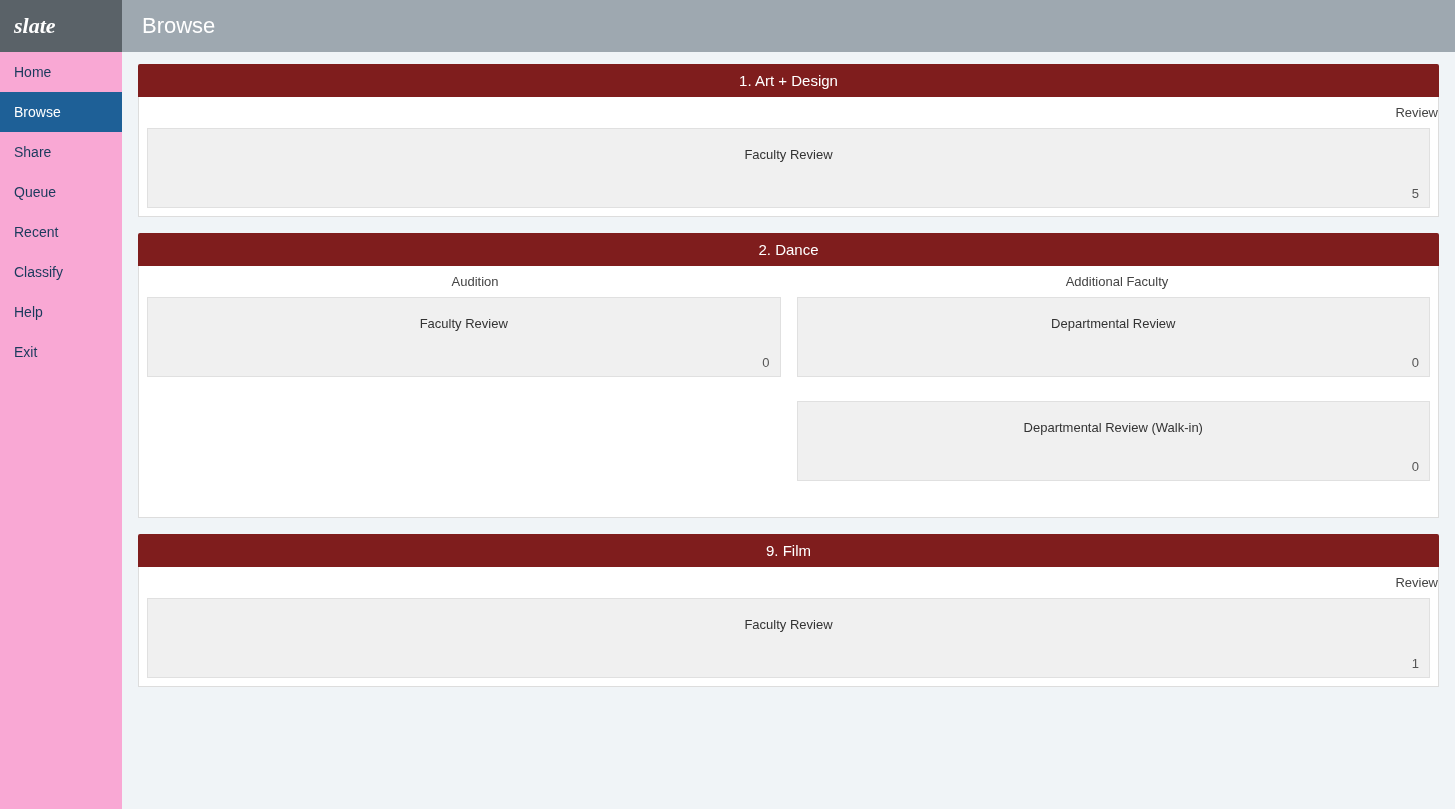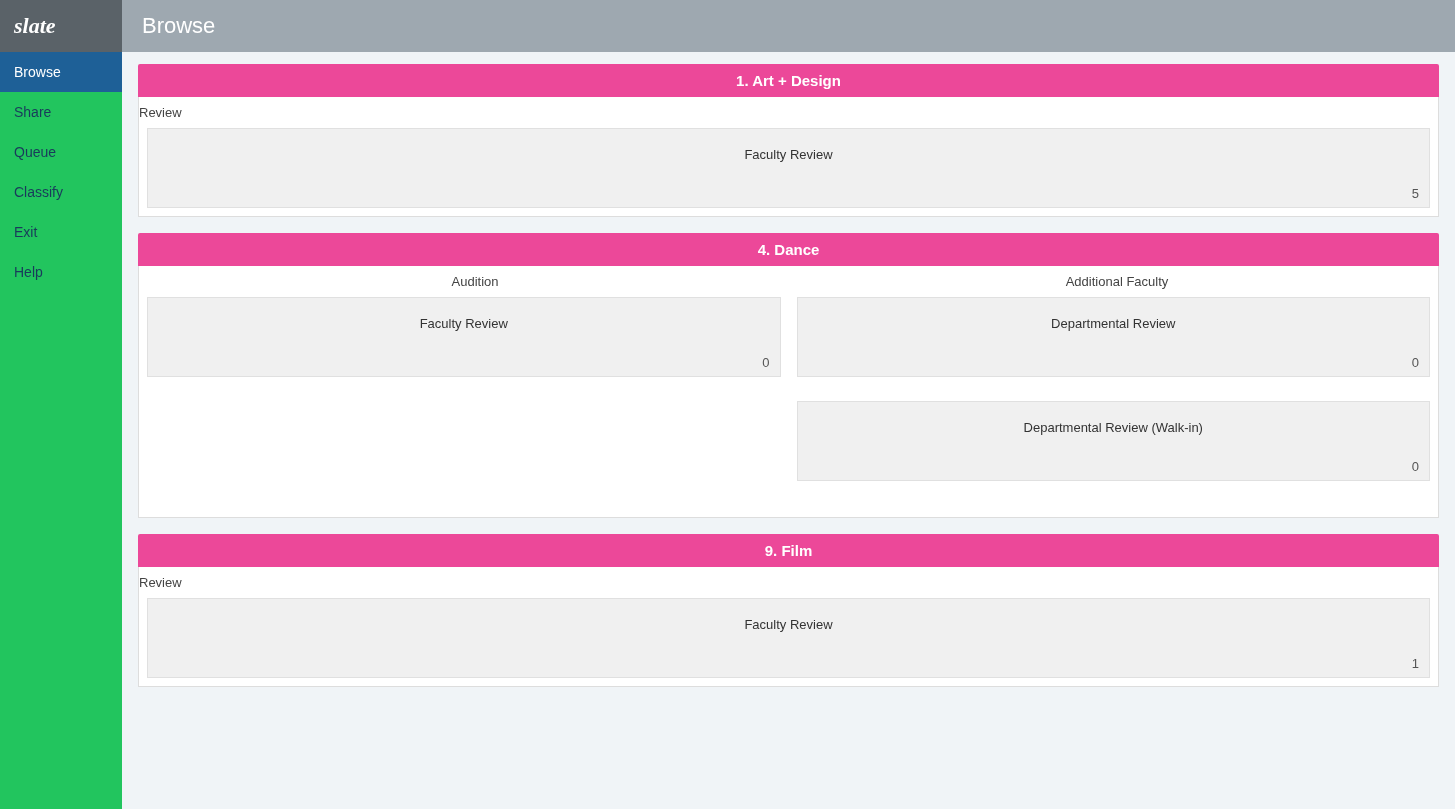--- a/index.html
+++ b/index.html
@@ -2,21 +2,21 @@
 <html><head>
   <meta charset="utf-8">
   <style>
     * { box-sizing: border-box; margin: 0; padding: 0; }
     body { font-family: Arial, sans-serif; font-size: 14px; display: flex; height: 100vh; overflow: hidden; background: #f0f4f7; }
 
     
     #sidebar {
       width: 122px;
       min-width: 122px;
-      background: #22c55e;
+      background: #f9a8d4;
       display: flex;
       flex-direction: column;
       height: 100vh;
     }
     #sidebar-logo {
       background: #5a6268;
       padding: 10px 14px;
       height: 52px;
       display: flex;
       align-items: center;
@@ -62,26 +62,26 @@
     #content {
       flex: 1;
       overflow-y: auto;
       padding: 12px 16px;
       background: #f0f4f7;
     }
 
     
     .section { margin-bottom: 16px; }
     .section-header {
-      background: #ec4899;
+      background: #7f1d1d;
       color: white;
       text-align: center;
       padding: 8px 12px;
       font-size: 15px;
-      font-weight: bold;
+      font-weight: normal;
       border-radius: 2px 2px 0 0;
     }
     .section-body {
       background: white;
       border: 1px solid #ddd;
       border-top: none;
     }
 
     
     .stage-row {
@@ -131,41 +131,43 @@
     }
 
     
     .full-row {
       padding: 4px 8px 8px 8px;
       background: white;
     }
 
     
     .section-content-label {
-      text-align: left;
+      text-align: right;
       padding: 8px 0 4px 0;
       color: #444;
       font-size: 13px;
       background: white;
     }
   </style>
 </head>
 <body>
 
 <div id="sidebar">
   <div id="sidebar-logo">
     <span>slate</span>
   </div>
   <div id="sidebar-nav">
+      <div class="sidebar-item">Home</div>
       <div class="sidebar-item active">Browse</div>
       <div class="sidebar-item">Share</div>
       <div class="sidebar-item">Queue</div>
+      <div class="sidebar-item">Recent</div>
       <div class="sidebar-item">Classify</div>
+      <div class="sidebar-item">Help</div>
       <div class="sidebar-item">Exit</div>
-      <div class="sidebar-item">Help</div>
     </div>
 </div>
 
 <div id="main">
   <div id="header">
     <h1>Browse</h1>
   </div>
   <div id="content">
     <div id="sections-container">
         <div class="section">
@@ -174,21 +176,21 @@
             <div class="section-content-label">Review</div>
             <div class="full-row">
               <div class="review-card">
                 <div class="card-title">Faculty Review</div>
                 <div class="card-count">5</div>
               </div>
             </div>
           </div>
         </div>
         <div class="section">
-          <div class="section-header">4. Dance</div>
+          <div class="section-header">2. Dance</div>
           <div class="section-body">
             <div class="stage-row">
               <div class="stage-label">Audition</div>
               <div class="stage-label">Additional Faculty</div>
             </div>
             <div class="cards-row">
               <div class="card-wrap">
                 <div class="review-card" style="margin-bottom: 8px;">
                   <div class="card-title">Faculty Review</div>
                   <div class="card-count">0</div>

